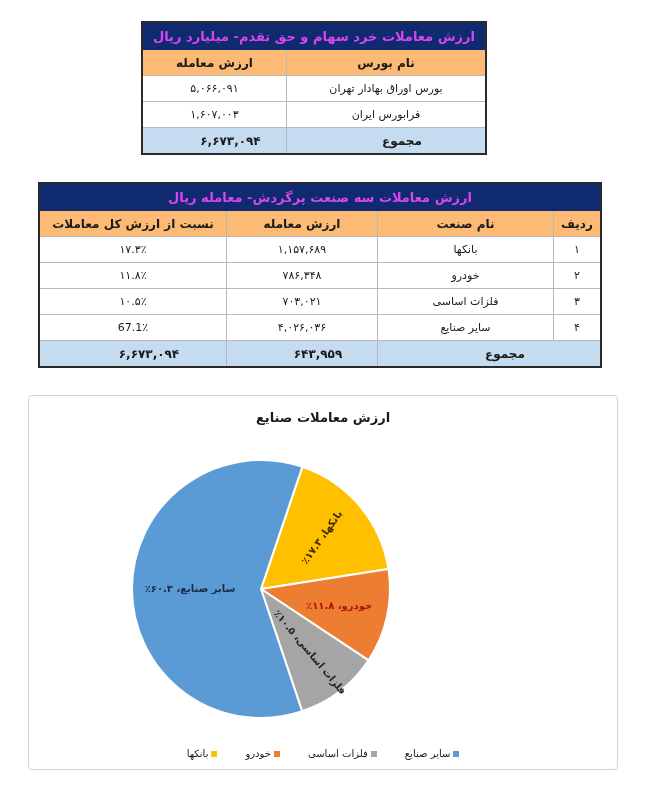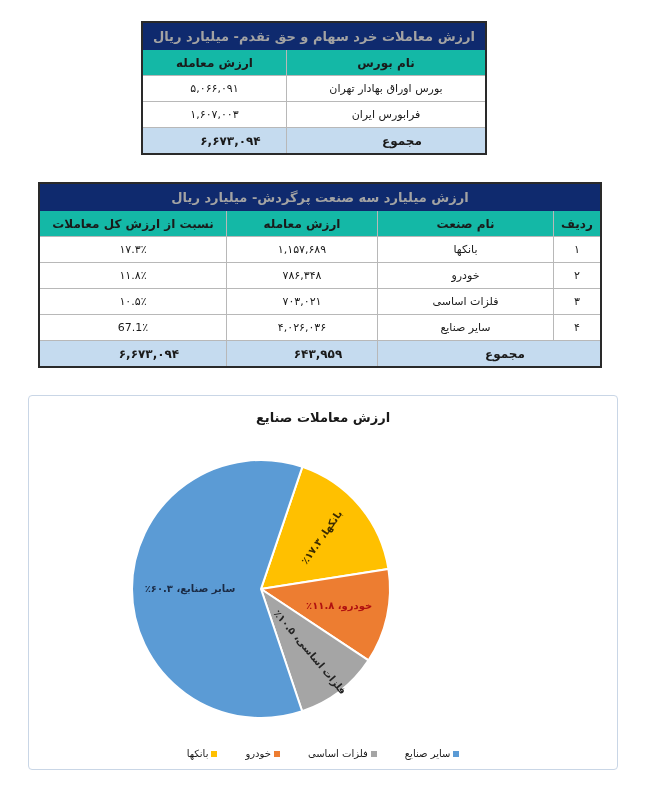--- a/index.html
+++ b/index.html
@@ -3,24 +3,24 @@
 <meta charset="utf-8">
 <style>
   html, body { margin: 0; padding: 0; }
   body {
     width: 648px; height: 800px; background: #ffffff; position: relative; overflow: hidden;
     font-family: "DejaVu Sans", sans-serif; color: #1a1a1a;
   }
   table { border-collapse: collapse; direction: rtl; position: absolute; }
   td, th { border: 1px solid #b8b8b8; text-align: center; font-size: 11px; padding: 0; }
   .title-row th {
-    background: #0f2a6e; color: #a3a3a3; font-weight: bold; font-size: 13px;
+    background: #0f2a6e; color: #d946ef; font-weight: bold; font-size: 13px;
     border: 1px solid #0f2a6e; text-align: center;
   }
-  .head-row th { background: #14b8a6; font-weight: bold; font-size: 12px; }
+  .head-row th { background: #fdba74; font-weight: bold; font-size: 12px; }
   .sum-row td { background: #c5dbef; font-weight: bold; font-size: 12px; padding-left: 32px; }
   .frame { border: 2px solid #2a2a2a; }
   #t1 { left: 141px; top: 21px; width: 346px; }
   #t1 .title-row th { height: 26px; }
   #t1 .head-row th { height: 25px; }
   #t1 td { height: 25px; }
   #t2 { left: 38px; top: 182px; width: 564px; }
   #t2 .title-row th { height: 26px; }
   #t2 .head-row th { height: 25px; }
   #t2 td { height: 25px; }
@@ -63,21 +63,21 @@
   <tr class="sum-row">
     <td>مجموع</td>
     <td>۶,۶۷۳,۰۹۴</td>
   </tr>
 </tbody>
   </table>
 
 <table id="t2" class="frame">
   <tbody>
       <tr class="title-row">
-    <th colspan="4" style="text-align:center">ارزش میلیارد سه صنعت پرگردش- میلیارد ریال</th>
+    <th colspan="4" style="text-align:center">ارزش معاملات سه صنعت پرگردش- معامله ریال</th>
   </tr>
   <tr class="head-row">
     <th style="width:46px">ردیف</th>
     <th style="width:175px">نام صنعت</th>
     <th style="width:150px">ارزش معامله</th>
     <th>نسبت از ارزش کل معاملات</th>
   </tr>
   <tr>
     <td>۱</td>
     <td>بانکها</td>

